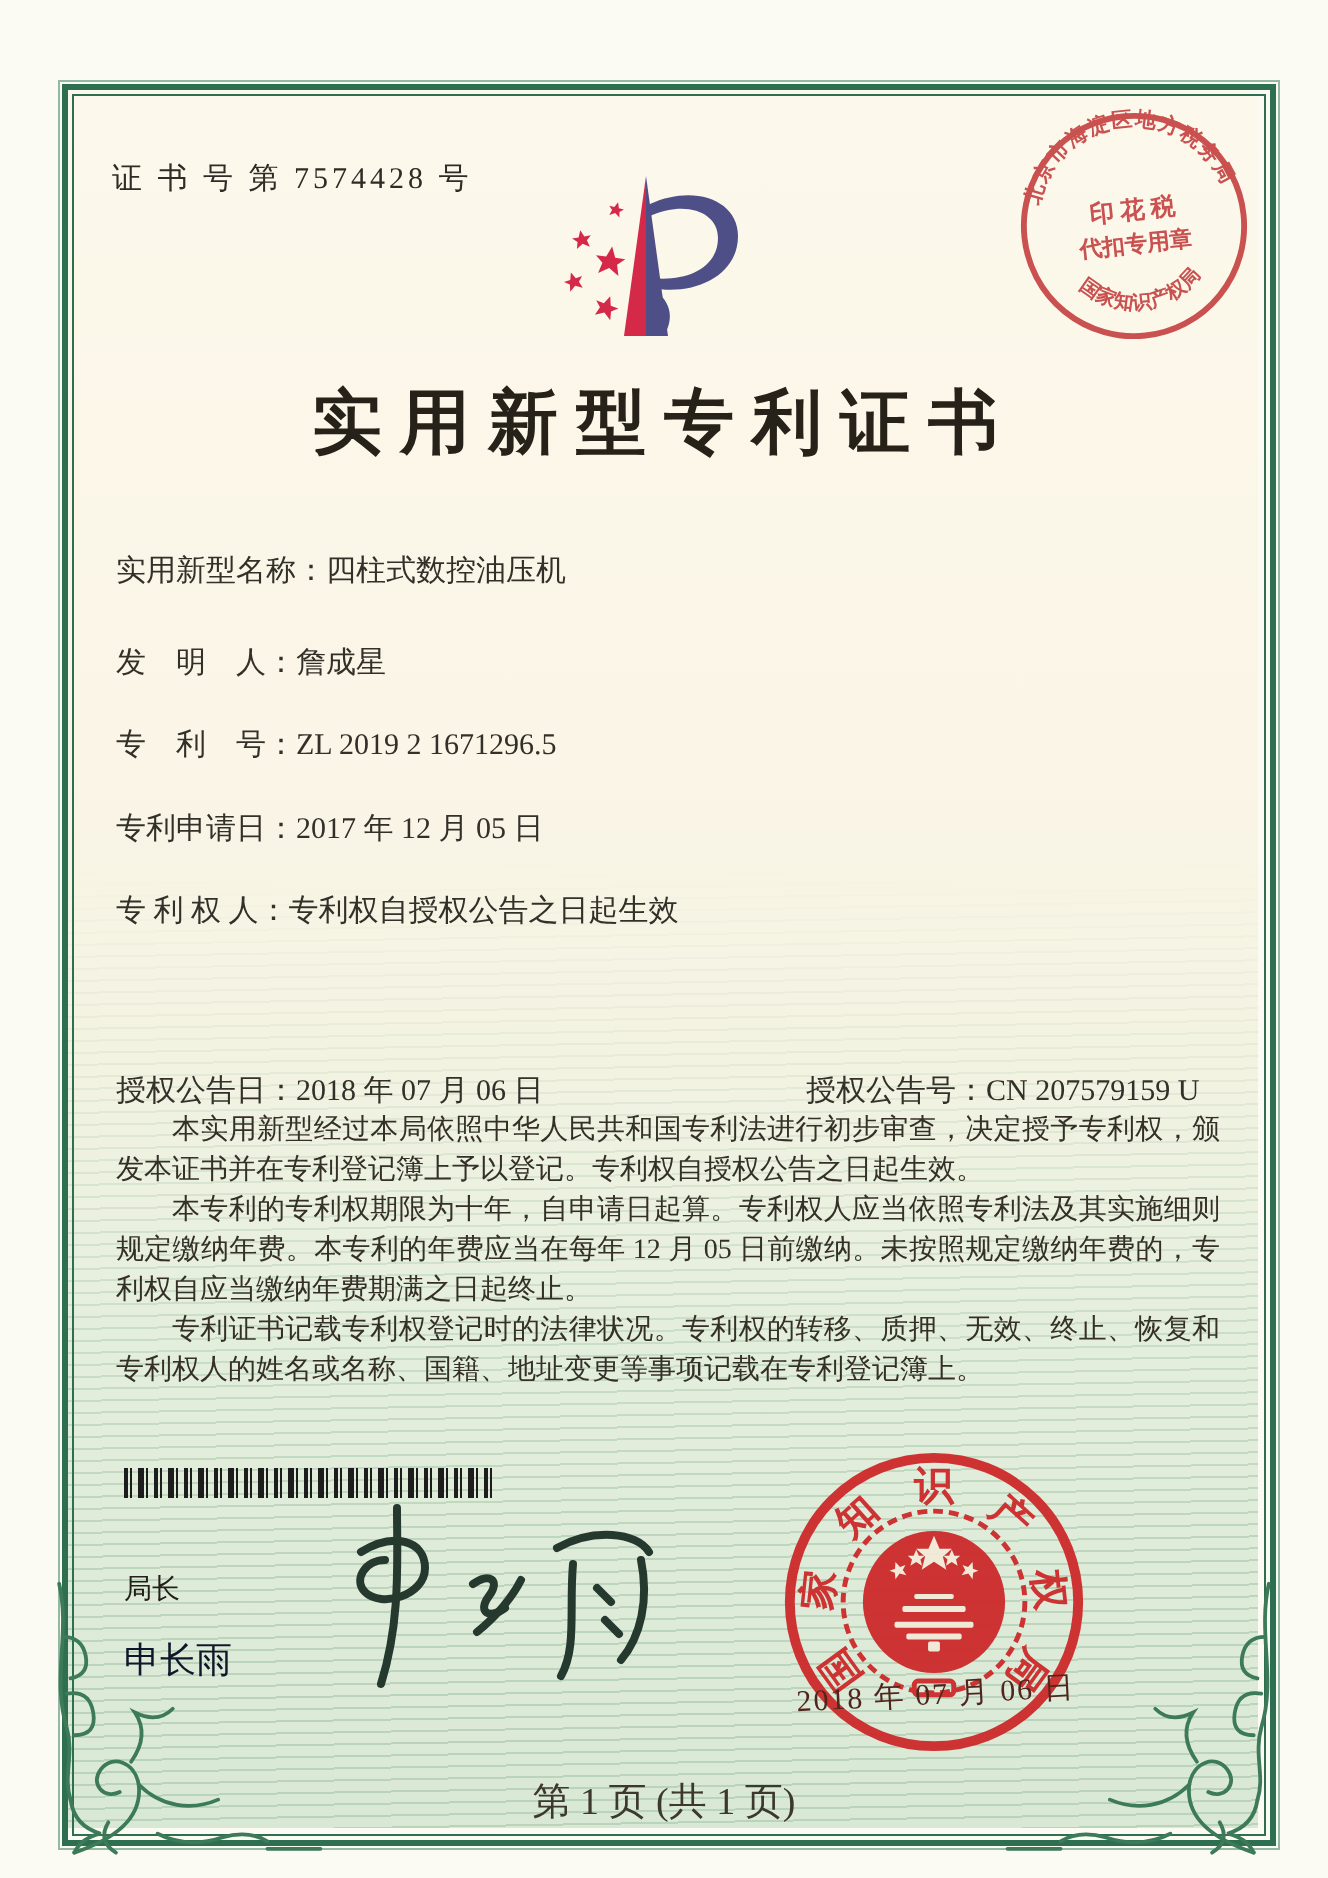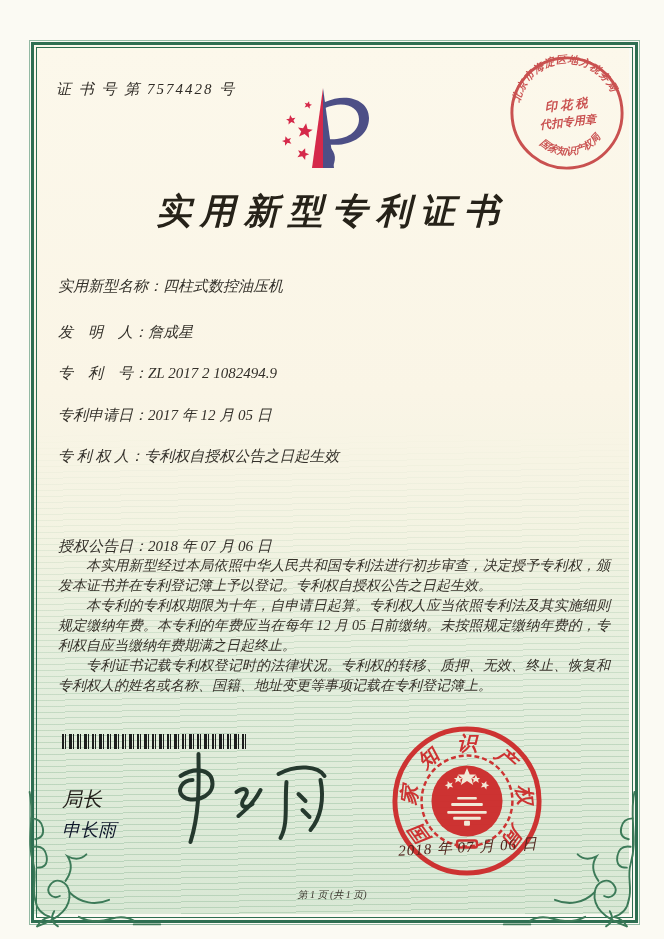--- a/index.html
+++ b/index.html
@@ -1,18 +1,18 @@
 <!DOCTYPE html>
 <html><head>
 <meta charset="utf-8">
 <style>
   html,body{margin:0;padding:0;}
   body{background:#efefea;}
   #page{position:relative;width:664px;height:939px;background:#fbfaf3;overflow:hidden;
-        font-family:"Liberation Serif","DejaVu Serif",serif;color:#33302a;font-style:italic;}
+        font-family:"Liberation Serif","DejaVu Serif",serif;color:#33302a;}
   
   #bg{position:absolute;left:34px;top:45px;width:595px;height:869px;
       background:linear-gradient(180deg,#fcf8eb 0%,#faf5e6 40%,#f3f3e2 56%,#e4eedd 72%,#d9e8d5 100%);}
   #guilloche{position:absolute;left:34px;top:430px;width:595px;height:484px;
       background:repeating-linear-gradient(179deg,rgba(110,165,125,.30) 0 1px,transparent 1px 6px);
       -webkit-mask-image:linear-gradient(180deg,transparent 0%,rgba(0,0,0,.55) 35%,#000 70%);
       mask-image:linear-gradient(180deg,transparent 0%,rgba(0,0,0,.55) 35%,#000 70%);}
   #frame{position:absolute;left:31px;top:42px;width:601px;height:875px;
       border:3px solid #2e6e51;box-shadow:0 0 0 1px #fbfaf3,0 0 0 2px #93b9a3;}
   #frame::after{content:"";position:absolute;inset:2px;border:1px solid #2e6e51;}
@@ -25,29 +25,29 @@
   .field .lbl{display:inline-block;vertical-align:top;}
   .field .val{display:inline-block;vertical-align:top;max-width:438px;}
   #f0{top:274px;} #f1{top:320px;} #f2{top:361px;} #f3{top:403px;} #f4{top:444px;}
   #f5{top:486px;} #f6{top:534px;}
   #f6b{position:absolute;left:345px;top:0;}
   #paras{left:58px;top:556px;width:552px;font-size:14px;line-height:20px;text-align:justify;color:#343028;}
   #paras p{margin:0;text-indent:2em;}
   #barcode{left:62px;top:734px;width:184px;height:15px;
       background:repeating-linear-gradient(90deg,#1d1d1d 0 2px,transparent 2px 3px,#1d1d1d 3px 4px,
       transparent 4px 7px,#1d1d1d 7px 10px,transparent 10px 11px,#1d1d1d 11px 12px,transparent 12px 15px);}
-  #signer-title{left:62px;top:786px;font-size:20px;color:#23201b;}
+  #signer-title{left:62px;top:786px;font-size:14px;color:#23201b;}
   #signer-name{left:62px;top:818px;font-size:18px;color:#0f172a;}
   #signature{left:150px;top:746px;}
   #logo{left:279px;top:84px;}
   #tax-stamp{left:508px;top:54px;transform:rotate(-6deg);opacity:.93;}
   #cnipa-seal{left:388px;top:722px;opacity:.95;}
   #seal-date{left:390px;top:838px;width:156px;text-align:center;font-size:15px;color:#50251d;
              transform:rotate(-3deg);letter-spacing:1px;}
-  #footer{left:0;top:888px;width:664px;text-align:center;font-size:10px;color:#3c382f;}
+  #footer{left:0;top:888px;width:664px;text-align:center;font-size:19px;color:#3c382f;}
   .corner{position:absolute;width:142px;height:146px;}
   #corner-left{left:22px;top:788px;}
   #corner-right{right:22px;top:788px;transform:scaleX(-1);}
 </style>
 </head>
 <body>
 
 <div id="page">
 
   <div id="bg" class="abs"></div>
@@ -122,30 +122,33 @@
 
   <div id="f0" class="abs field">
     <span class="lbl">实用新型名称：</span><span class="val">四柱式数控油压机</span>
   </div>
 
   <div id="title" class="abs">实用新型专利证书</div>
   <div id="f1" class="abs field">
     <span class="lbl">发　明　人：</span><span class="val">詹成星</span>
   </div>
   <div id="f2" class="abs field">
-    <span class="lbl">专　利　号：</span><span class="val">ZL 2017 2 1082494.9</span>
+    <span class="lbl">专　利　号：</span><span class="val">ZL 2019 2 1671296.5</span>
   </div>
   <div id="f3" class="abs field">
     <span class="lbl">专利申请日：</span><span class="val">2017 年 12 月 05 日</span>
   </div>
   <div id="f4" class="abs field">
     <span class="lbl">专 利 权 人：</span><span class="val">专利权自授权公告之日起生效</span>
   </div>
   <div id="f6" class="abs field">
     <span class="lbl">授权公告日：</span><span class="val">2018 年 07 月 06 日</span>
+    <span id="f6b">
+      <span class="lbl">授权公告号：</span><span class="val">CN 207579159 U</span>
+    </span>
   </div>
 
   <div id="paras" class="abs">
     <p>本实用新型经过本局依照中华人民共和国专利法进行初步审查，决定授予专利权，颁发本证书并在专利登记簿上予以登记。专利权自授权公告之日起生效。</p>
     <p>本专利的专利权期限为十年，自申请日起算。专利权人应当依照专利法及其实施细则规定缴纳年费。本专利的年费应当在每年 12 月 05 日前缴纳。未按照规定缴纳年费的，专利权自应当缴纳年费期满之日起终止。</p>
     <p>专利证书记载专利权登记时的法律状况。专利权的转移、质押、无效、终止、恢复和专利权人的姓名或名称、国籍、地址变更等事项记载在专利登记簿上。</p>
   </div>
 
   <div id="barcode" class="abs"></div>
 

